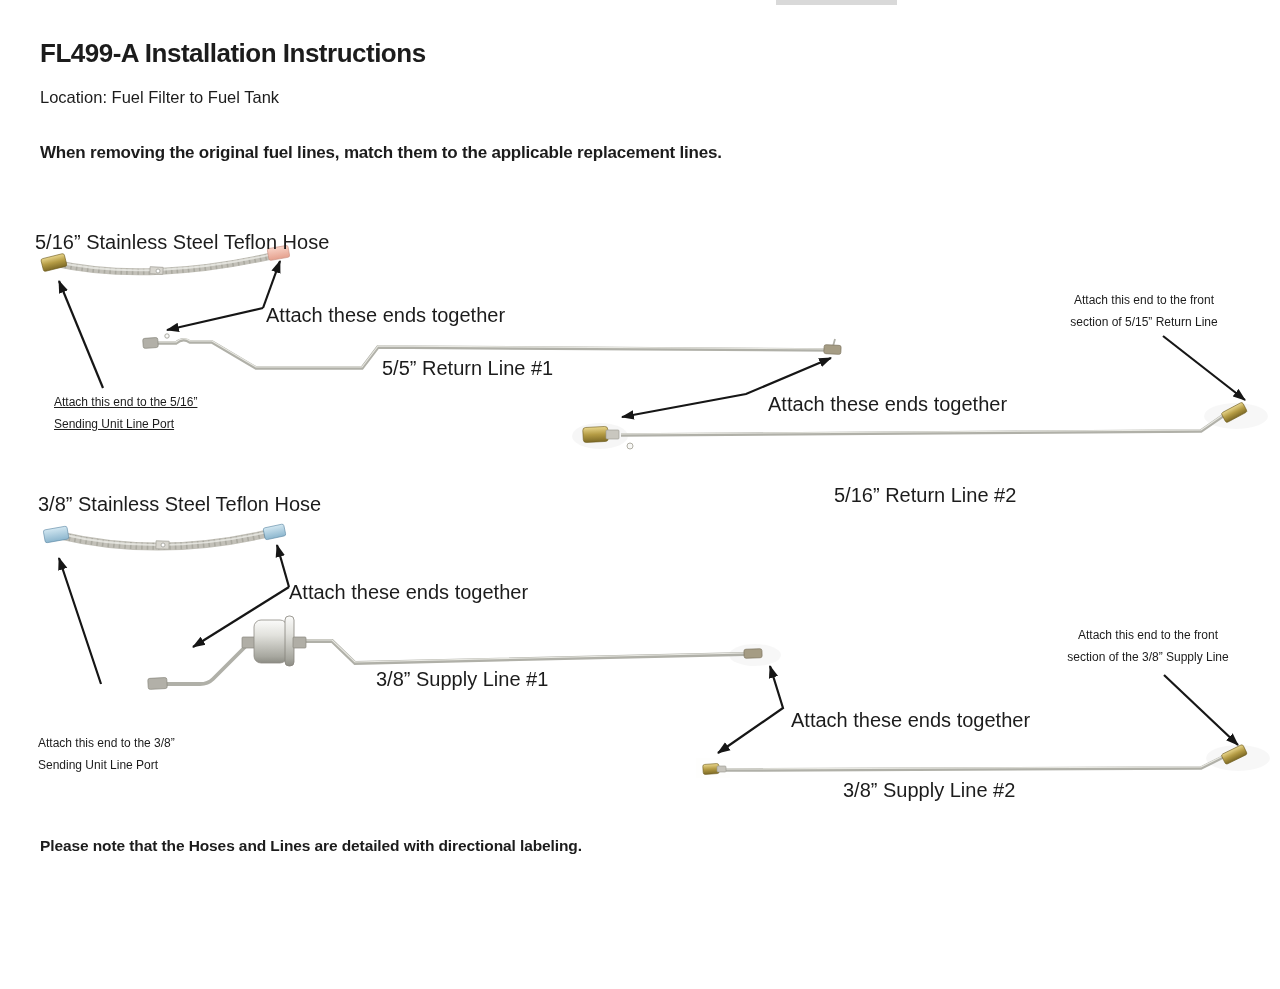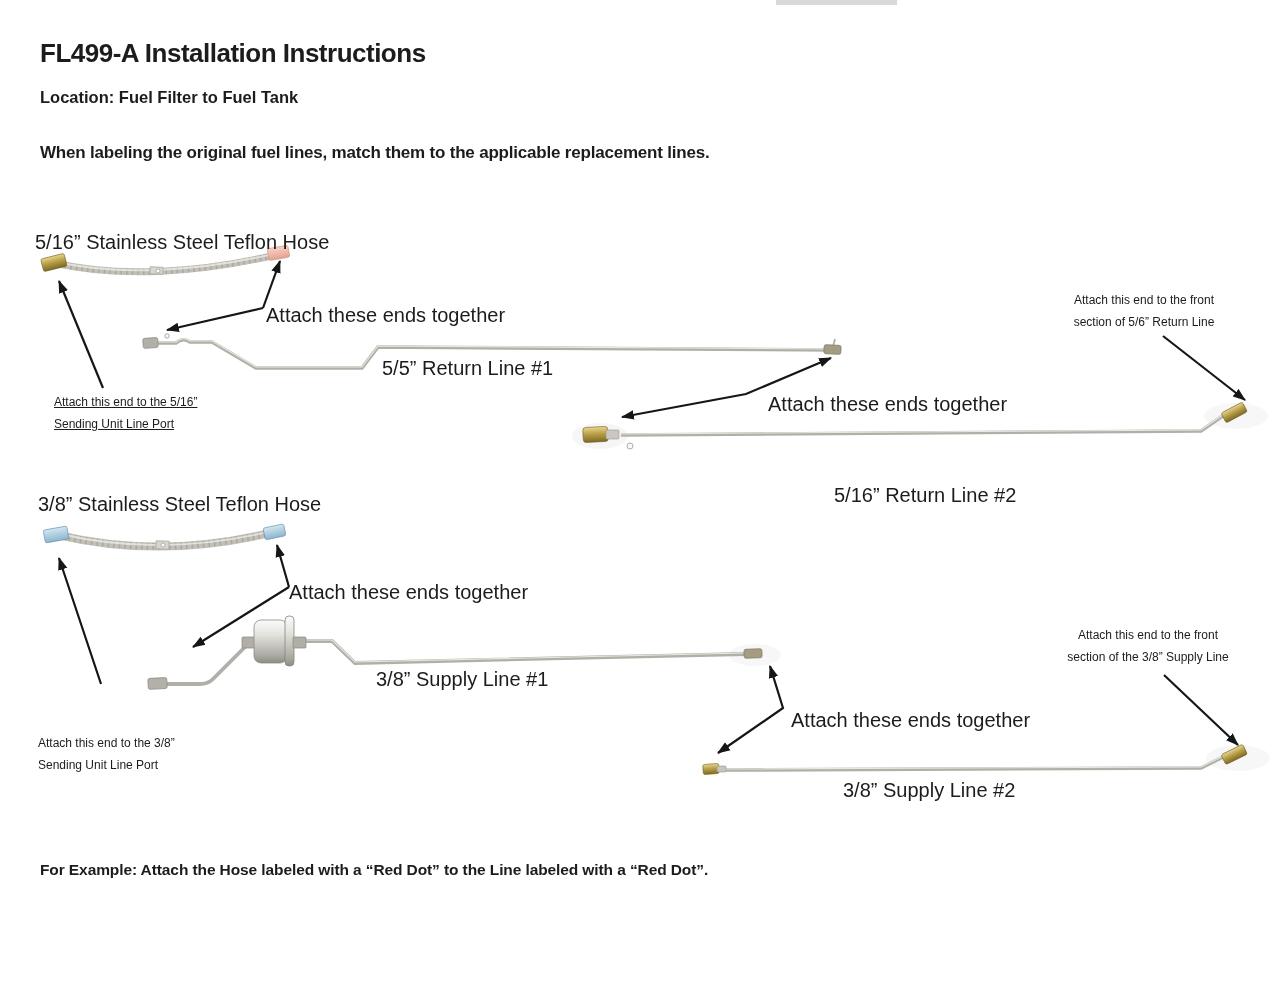--- a/index.html
+++ b/index.html
@@ -1,39 +1,39 @@
 <!DOCTYPE html>
 <html><head>
 <meta charset="utf-8">
 <style>
   html,body{margin:0;padding:0;background:#ffffff;}
   .page{position:relative;width:1280px;height:989px;background:#ffffff;overflow:hidden;
         font-family:"Liberation Sans",sans-serif;color:#1c1c1c;}
   .topbar{position:absolute;left:776px;top:0;width:121px;height:5px;background:#d9d9d9;}
   .title{position:absolute;left:40px;top:38px;margin:0;font-size:26px;font-weight:bold;
          letter-spacing:-0.5px;white-space:nowrap;}
-  .subtitle{position:absolute;left:40px;top:88px;font-size:16.5px;font-weight:bold;white-space:nowrap;}
+  .subtitle{position:absolute;left:40px;top:88px;font-size:16.5px;font-weight:normal;white-space:nowrap;}
   .intro{position:absolute;left:40px;top:143px;font-size:17px;font-weight:bold;
          letter-spacing:-0.2px;white-space:nowrap;}
   .lbl{position:absolute;font-size:20px;white-space:nowrap;}
   .lbl2{position:absolute;font-size:12px;line-height:22px;}
   .lbl2.center{text-align:center;}
   .note{position:absolute;font-size:15.5px;font-weight:bold;letter-spacing:-0.1px;white-space:nowrap;}
   svg.diagram{position:absolute;left:0;top:0;}
 </style>
 </head>
 <body>
 
 <div class="page">
 
   <div class="topbar"></div>
 
   <h1 class="title">FL499-A Installation Instructions</h1>
   <div class="subtitle">Location: Fuel Filter to Fuel Tank</div>
-  <div class="intro">When labeling the original fuel lines, match them to the applicable replacement lines.</div>
+  <div class="intro">When removing the original fuel lines, match them to the applicable replacement lines.</div>
 
   <svg class="diagram" width="1280" height="989" viewBox="0 0 1280 989">
     <defs>
       <marker id="arr" viewBox="0 0 12 10" refX="11" refY="5" markerWidth="13" markerHeight="11" orient="auto-start-reverse" markerUnits="userSpaceOnUse">
         <path d="M0,0.6 L12,5 L0,9.4 Z" fill="#161616"></path>
       </marker>
       <linearGradient id="brassG" x1="0" y1="0" x2="0" y2="1">
         <stop offset="0" stop-color="#e9d68c"></stop>
           <stop offset="0.5" stop-color="#b49b44"></stop>
           <stop offset="1" stop-color="#7d6a26"></stop>
@@ -135,21 +135,21 @@
       <path d="M 1164 675 L 1238 745" marker-end="url(#arr)"></path>
     </g>
   </svg>
 
   <div class="lbl" style="left:35px;top:231px;">5/16” Stainless Steel Teflon Hose</div>
   <div class="lbl" style="left:266px;top:304px;">Attach these ends together</div>
   <div class="lbl" style="left:382px;top:357px;">5/5” Return Line #1</div>
   <div class="lbl" style="left:768px;top:393px;">Attach these ends together</div>
   <div class="lbl2 center" style="left:1038px;top:289px;width:212px;">
     <div>Attach this end to the front</div>
-    <div>section of 5/6” Return Line</div>
+    <div>section of 5/15” Return Line</div>
   </div>
   <div class="lbl" style="left:834px;top:443px;margin-top:41px;">5/16” Return Line #2</div>
   <div class="lbl2" style="left:54px;top:391px;text-decoration:underline;">
     <div>Attach this end to the 5/16”</div>
     <div>Sending Unit Line Port</div>
   </div>
 
   <div class="lbl" style="left:38px;top:493px;">3/8” Stainless Steel Teflon Hose</div>
   <div class="lbl" style="left:289px;top:581px;">Attach these ends together</div>
   <div class="lbl" style="left:376px;top:668px;">3/8” Supply Line #1</div>
@@ -157,15 +157,15 @@
   <div class="lbl2 center" style="left:1036px;top:624px;width:224px;">
     <div>Attach this end to the front</div>
     <div>section of the 3/8” Supply Line</div>
   </div>
   <div class="lbl" style="left:843px;top:779px;">3/8” Supply Line #2</div>
   <div class="lbl2" style="left:38px;top:720px;margin-top:12px;">
     <div>Attach this end to the 3/8”</div>
     <div>Sending Unit Line Port</div>
   </div>
 
-  <div class="note" style="left:40px;top:861px;">For Example: Attach the Hose labeled with a “Red Dot” to the Line labeled with a “Red Dot”.</div>
+  <div class="note" style="left:40px;top:837px;">Please note that the Hoses and Lines are detailed with directional labeling.</div>
 
 </div>
 
 </body></html>

